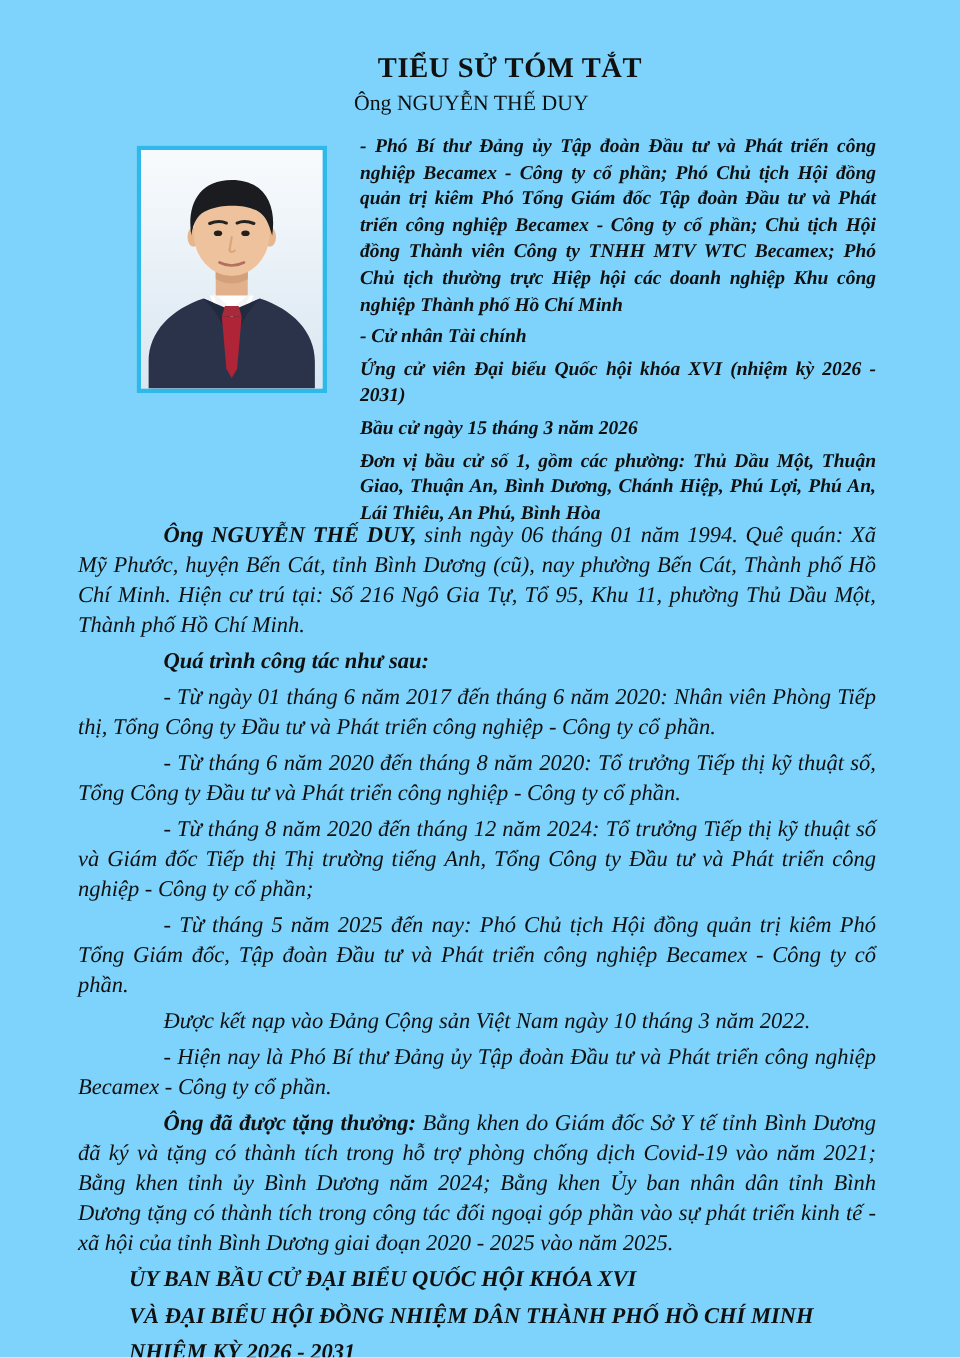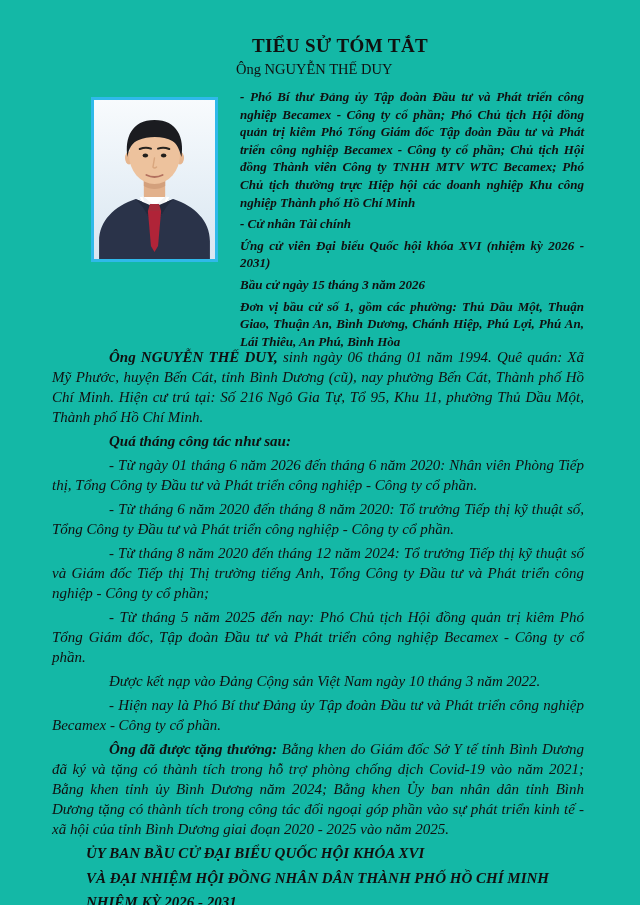--- a/index.html
+++ b/index.html
@@ -1,17 +1,17 @@
 <!DOCTYPE html>
 <html><head>
 <meta charset="utf-8">
 <style>
   html,body { margin:0; padding:0; background:#ffffff; }
   #page {
-    position:relative; width:640px; height:905px; background:#14b8a6;
+    position:relative; width:640px; height:905px; background:#7dd3fc;
     color:#101010; font-family:"Liberation Serif","DejaVu Serif",serif;
     overflow:hidden;
   }
   p { margin:4px; padding:0;font-style:italic; }
   .b { font-weight:bold; }
 
   .doc-title {
     position:absolute; top:35px; left:40px; width:600px;
     text-align:center; font-size:19px; font-weight:bold; letter-spacing:0.4px;
   }
@@ -95,29 +95,29 @@
   <div class="profile-block">
     <p>- Phó Bí thư Đảng ủy Tập đoàn Đầu tư và Phát triển công nghiệp Becamex - Công ty cổ phần; Phó Chủ tịch Hội đồng quản trị kiêm Phó Tổng Giám đốc Tập đoàn Đầu tư và Phát triển công nghiệp Becamex - Công ty cổ phần; Chủ tịch Hội đồng Thành viên Công ty TNHH MTV WTC Becamex; Phó Chủ tịch thường trực Hiệp hội các doanh nghiệp Khu công nghiệp Thành phố Hồ Chí Minh</p>
     <p>-  Cử nhân Tài chính</p>
     <p>Ứng cử viên Đại biểu Quốc hội khóa XVI (nhiệm kỳ 2026 - 2031)</p>
     <p>Bầu cử ngày 15 tháng 3 năm 2026</p>
     <p>Đơn vị bầu cử số 1, gồm các phường: Thủ Dầu Một, Thuận Giao, Thuận An, Bình Dương, Chánh Hiệp, Phú Lợi, Phú An, Lái Thiêu, An Phú, Bình Hòa</p>
   </div>
 
   <div class="bio-block">
     <p class="ind"><span class="b">Ông NGUYỄN THẾ DUY,</span><span> sinh ngày 06 tháng 01 năm 1994. Quê quán: Xã Mỹ Phước, huyện Bến Cát, tỉnh Bình Dương (cũ), nay phường Bến Cát, Thành phố Hồ Chí Minh. Hiện cư trú tại: Số 216 Ngô Gia Tự, Tổ 95, Khu 11, phường Thủ Dầu Một, Thành phố Hồ Chí Minh.</span></p>
-    <p class="ind b">Quá tháng công tác như sau:</p>
-    <p class="ind">- Từ ngày 01 tháng 6 năm 2026 đến tháng 6 năm 2020: Nhân viên Phòng Tiếp thị, Tổng Công ty Đầu tư và Phát triển công nghiệp - Công ty cổ phần.</p>
+    <p class="ind b">Quá trình công tác như sau:</p>
+    <p class="ind">- Từ ngày 01 tháng 6 năm 2017 đến tháng 6 năm 2020: Nhân viên Phòng Tiếp thị, Tổng Công ty Đầu tư và Phát triển công nghiệp - Công ty cổ phần.</p>
     <p class="ind">- Từ tháng 6 năm 2020 đến tháng 8 năm 2020: Tổ trưởng Tiếp thị kỹ thuật số, Tổng Công ty Đầu tư và Phát triển công nghiệp - Công ty cổ phần.</p>
     <p class="ind">- Từ tháng 8 năm 2020 đến tháng 12 năm 2024: Tổ trưởng Tiếp thị kỹ thuật số và Giám đốc Tiếp thị Thị trường tiếng Anh, Tổng Công ty Đầu tư và Phát triển công nghiệp - Công ty cổ phần;</p>
     <p class="ind">- Từ tháng 5 năm 2025 đến nay: Phó Chủ tịch Hội đồng quản trị kiêm Phó Tổng Giám đốc, Tập đoàn Đầu tư và Phát triển công nghiệp Becamex - Công ty cổ phần.</p>
     <p class="ind">Được kết nạp vào Đảng Cộng sản Việt Nam ngày 10 tháng 3 năm 2022.</p>
     <p class="ind">- Hiện nay là Phó Bí thư Đảng ủy Tập đoàn Đầu tư và Phát triển công nghiệp Becamex - Công ty cổ phần.</p>
     <p class="ind"><span class="b">Ông đã được tặng thưởng:</span><span> Bằng khen do Giám đốc Sở Y tế tỉnh Bình Dương đã ký và tặng có thành tích trong hỗ trợ phòng chống dịch Covid-19 vào năm 2021; Bằng khen tỉnh ủy Bình Dương năm 2024; Bằng khen Ủy ban nhân dân tỉnh Bình Dương tặng có thành tích trong công tác đối ngoại góp phần vào sự phát triển kinh tế - xã hội của tỉnh Bình Dương giai đoạn 2020 - 2025 vào năm 2025.</span></p>
 
     <div class="footer-committee">
       <p>ỦY BAN BẦU CỬ ĐẠI BIỂU QUỐC HỘI KHÓA XVI</p>
-      <p>VÀ ĐẠI NHIỆM HỘI ĐỒNG NHÂN DÂN THÀNH PHỐ HỒ CHÍ MINH</p>
+      <p>VÀ ĐẠI BIỂU HỘI ĐỒNG NHIỆM DÂN THÀNH PHỐ HỒ CHÍ MINH</p>
       <p>NHIỆM KỲ 2026 - 2031</p>
     </div>
   </div>
 
 </div>
 
 </body></html>

